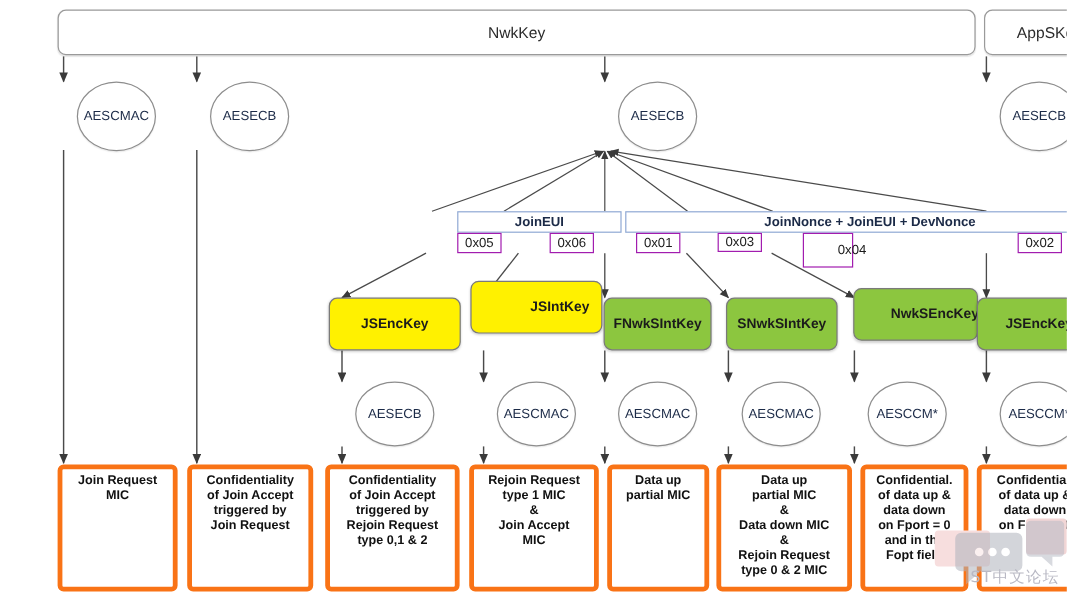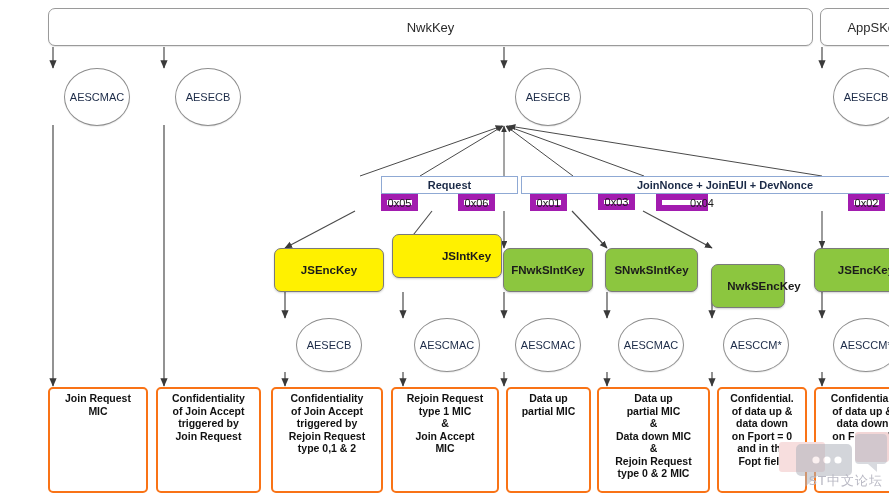--- a/index.html
+++ b/index.html
@@ -40,41 +40,41 @@
 
   
   .bluebox{
     border:1px solid #8fa9d4;
     background:#ffffff;
     font-size:11px;
     color:#1b2a47;
     font-weight:bold;
   }
   .hexbox{
-    border:6px solid #a21caf;
+    border:1px solid #a21caf;
     background:#ffffff;
     font-size:11px;
     color:#1b1b1b;
   }
 
   
   .skey{
     border:1px solid #7a7a7a;
     border-radius:7px;
     font-size:11.5px;
     font-weight:bold;
     color:#1b1b1b;
     box-shadow:0 1px 2px rgba(0,0,0,.18);
   }
   .skey.yellow{background:#FFF100;}
   .skey.green{background:#8CC63F;}
 
   
   .usebox{
-    border:2px solid #f97316;
+    border:4px solid #f97316;
     border-radius:5px;
     background:#ffffff;
     font-size:10.5px;
     font-weight:bold;
     line-height:12.5px;
     color:#111111;
     align-items:flex-start;
     justify-content:center;
     padding-top:3px;
     white-space:pre-line;
@@ -180,58 +180,58 @@
   <div class="node aes" style="left:471px;top:68px;width:66px;height:58px;">
     <span>AES</span>
     <span>ECB</span>
   </div>
   <div class="node aes" style="left:789px;top:68px;width:66px;height:58px;">
     <span>AES</span>
     <span>ECB</span>
   </div>
 
   <div class="node bluebox" style="left:337px;top:176px;width:137px;height:18px;">
-    <span>Request</span>
+    <span>JoinEUI</span>
   </div>
   <div class="node bluebox" style="left:477px;top:176px;width:408px;height:18px;">
     <span>JoinNonce + JoinEUI + DevNonce</span>
   </div>
 
   <div class="node hexbox" style="left:337px;top:194px;width:37px;height:17px;">
     <span>0x05</span>
   </div>
   <div class="node hexbox" style="left:414px;top:194px;width:37px;height:17px;">
     <span>0x06</span>
   </div>
   <div class="node hexbox" style="left:486px;top:194px;width:37px;height:17px;">
     <span>0x01</span>
   </div>
   <div class="node hexbox" style="left:554px;top:194px;width:37px;height:16px;">
     <span>0x03</span>
   </div>
-  <div class="node hexbox" style="left:612px;top:194px;width:37px;height:17px;padding-left:40px;">
+  <div class="node hexbox" style="left:625px;top:194px;width:37px;height:29px;padding-left:40px;">
     <span>0x04</span>
   </div>
   <div class="node hexbox" style="left:804px;top:194px;width:37px;height:17px;">
     <span>0x02</span>
   </div>
 
   <div class="node skey yellow" style="left:230px;top:248px;width:110px;height:44px;">
     <span>JSEncKey</span>
   </div>
   <div class="node skey yellow" style="left:348px;top:234px;width:110px;height:44px;padding-left:39px;">
     <span>JSIntKey</span>
   </div>
   <div class="node skey green" style="left:459px;top:248px;width:90px;height:44px;">
     <span>FNwkSIntKey</span>
   </div>
   <div class="node skey green" style="left:561px;top:248px;width:93px;height:44px;">
     <span>SNwkSIntKey</span>
   </div>
-  <div class="node skey green" style="left:667px;top:264px;width:74px;height:44px;padding-left:32px;">
+  <div class="node skey green" style="left:667px;top:240px;width:104px;height:44px;padding-left:32px;">
     <span>NwkSEncKey</span>
   </div>
   <div class="node skey green" style="left:770px;top:248px;width:104px;height:44px;">
     <span>JSEncKey</span>
   </div>
 
   <div class="node aes" style="left:252px;top:318px;width:66px;height:54px;">
     <span>AES</span>
     <span>ECB</span>
   </div>

